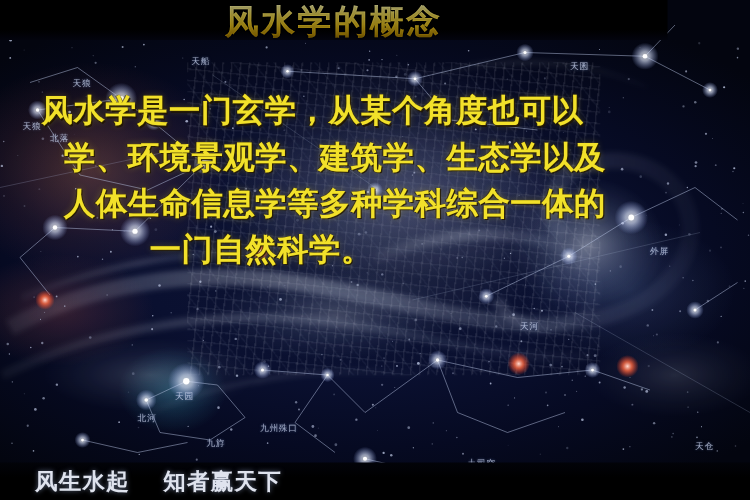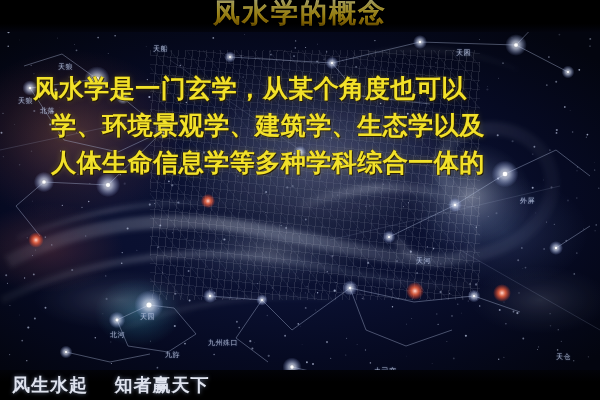--- a/index.html
+++ b/index.html
@@ -52,23 +52,23 @@
       repeating-linear-gradient(52deg, rgba(150,160,180,.18) 0 1px, rgba(0,0,0,0) 1px 13px),
       radial-gradient(ellipse 58% 62% at 50% 44%, rgba(205,205,210,.40) 0%, rgba(0,0,0,0) 72%);
     filter:blur(.3px);
   }
 
   
   #stars,#constellations{position:absolute;inset:0;}
 
   
   #title-band{
-    position:absolute;left:0;top:0;width:600px;height:32px;
+    position:absolute;left:0;top:0;width:534px;height:32px;
     background:linear-gradient(180deg,#000 0%,#000 74%,#03040e 100%);
-    display:flex;align-items:flex-start;justify-content:center;
+    display:flex;align-items:flex-end;justify-content:center;
     z-index:6;
   }
   #title-text{
     font-size:27px;
     font-weight:700;
     letter-spacing:2px;
     line-height:1;
     background:linear-gradient(180deg,#fff9a8 0%,#ffe95e 26%,#f6cf22 58%,#c99a05 88%,#8d6a02 100%);
     -webkit-background-clip:text;background-clip:text;
     -webkit-text-fill-color:transparent;color:transparent;
@@ -100,21 +100,21 @@
   .body-line.last{padding-right:118px;}
 
   
   #footer-band{
     position:absolute;left:0;bottom:0;width:600px;height:30px;
     background:linear-gradient(180deg,#020309 0%,#000 40%,#000 100%);
     display:flex;align-items:center;
     z-index:6;
   }
   #footer-text{
-    margin-left:12px;
+    margin-left:28px;
     font-size:18px;
     font-weight:700;
     letter-spacing:1px;
     color:#dfe3ee;
     text-shadow:0 0 4px rgba(170,190,235,.55),1px 1px 0 rgba(0,0,0,.8);
     white-space:nowrap;
   }
   #footer-text .gap{display:inline-block;width:12px;}
 
   
@@ -616,20 +616,21 @@
     </div>
 
   <div id="title-band">
     <div id="title-text">风水学的概念</div>
   </div>
 
   <div id="body-wrap">
     <div class="body-line">风水学是一门玄学，从某个角度也可以</div>
     <div class="body-line indent">学、环境景观学、建筑学、生态学以及</div>
     <div class="body-line indent">人体生命信息学等多种学科综合一体的</div>
+    <div class="body-line indent last">一门自然科学。</div>
   </div>
 
   <div id="footer-band">
     <div id="footer-text">
       <span>风生水起</span>
       <span class="gap"></span>
       <span>知者赢天下</span>
     </div>
   </div>
 

